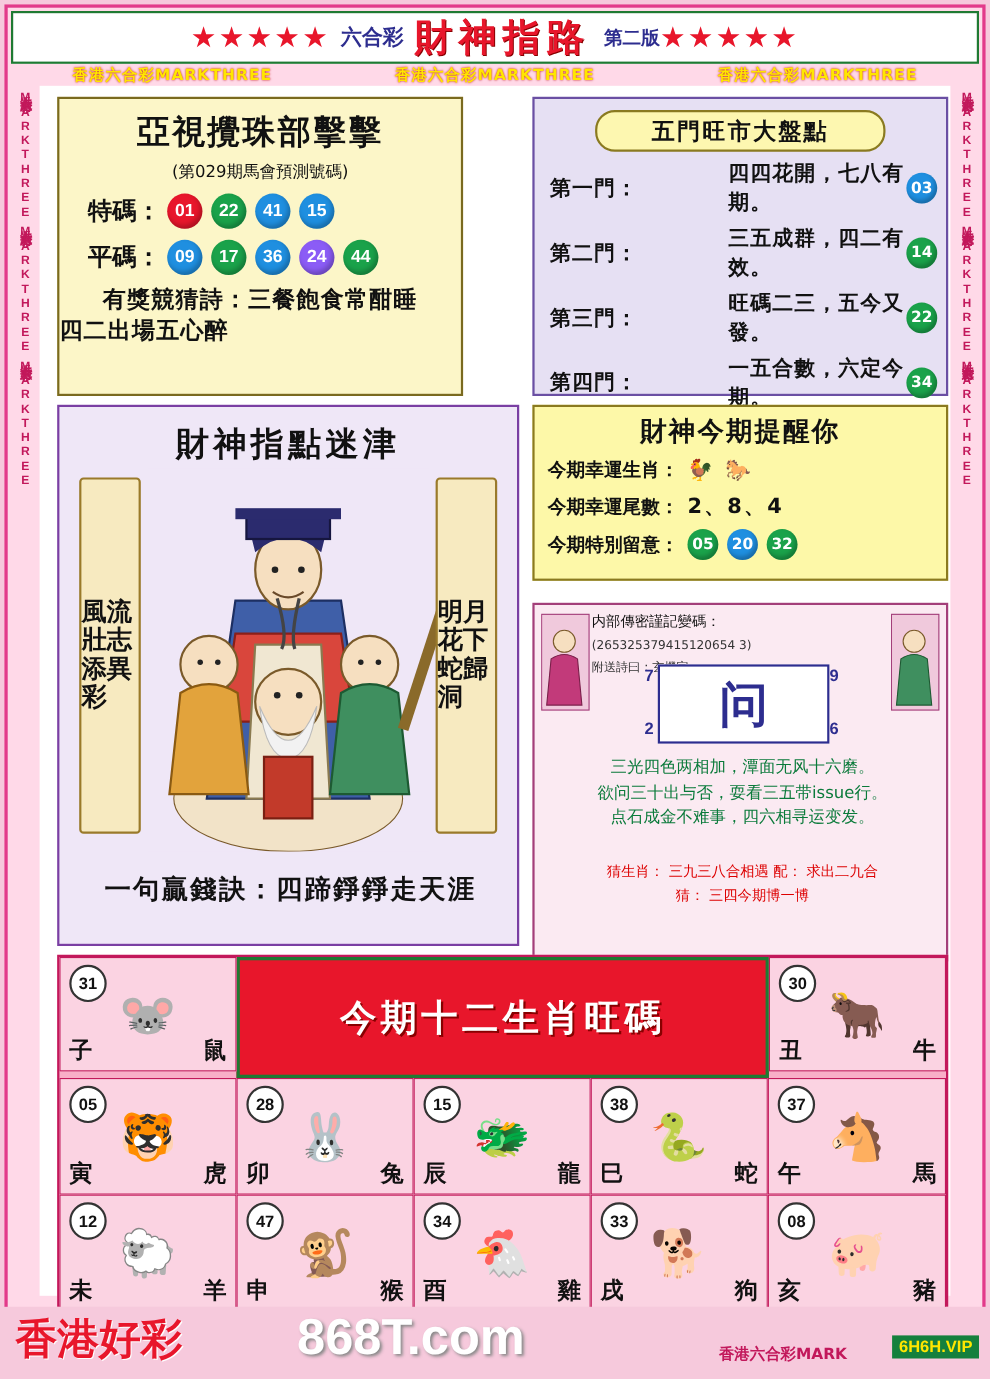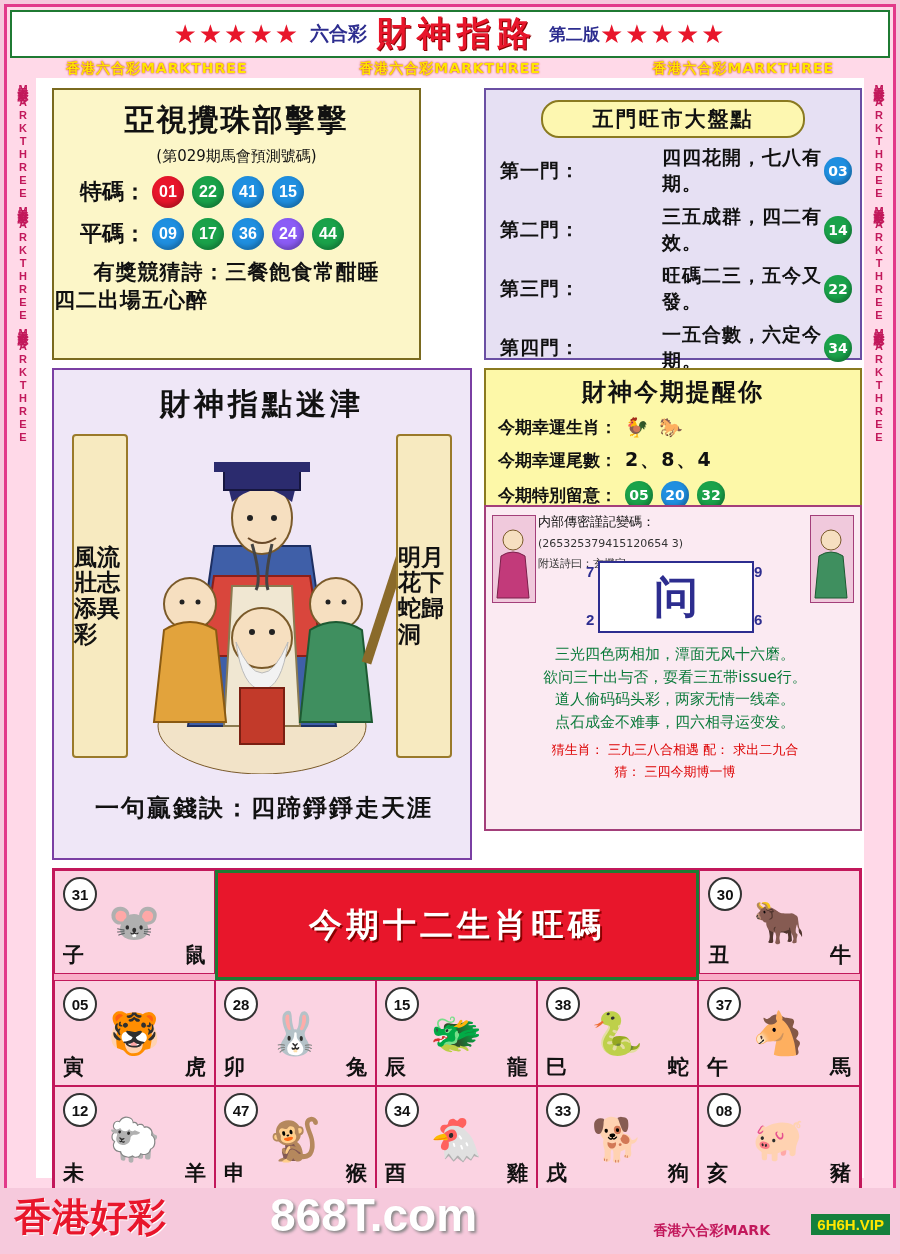--- a/index.html
+++ b/index.html
@@ -51,21 +51,21 @@
   .scroll.left{left:8px;top:8px;height:324px;}
   .scroll.right{right:8px;top:8px;height:324px;}
   .c-foot{position:absolute;left:0;top:422px;width:420px;text-align:center;font-size:24px;font-weight:bold;color:#111;font-family:"DejaVu Sans",sans-serif;letter-spacing:2px;}
   
   #panelD{left:484px;top:368px;width:378px;height:160px;}
   .d-title{text-align:center;font-size:24px;font-weight:bold;color:#111;margin-top:6px;font-family:"DejaVu Sans",sans-serif;letter-spacing:2px;}
   .d-row{display:flex;align-items:center;margin:8px 0 0 12px;font-size:17px;font-weight:bold;color:#111;font-family:"DejaVu Sans",sans-serif;}
   .d-row .lab{margin-right:8px;}
   .d-val{font-size:19px;letter-spacing:2px;}
   
-  #panelE{left:484px;top:505px;width:378px;height:326px;}
+  #panelE{left:484px;top:548px;width:378px;height:326px;}
   .e-card{position:absolute;width:42px;height:86px;top:8px;background:#f0c9dc;border:1px solid #a33f7a;}
   .e-card.l{left:6px;}
   .e-card.r{right:6px;}
   .e-top{margin-left:52px;margin-top:6px;font-size:13px;color:#111;font-family:"DejaVu Sans",sans-serif;}
   .e-code{font-size:11px;color:#333;}
   .e-box{position:absolute;left:112px;top:54px;width:152px;height:68px;border:2px solid #2d2d8f;background:#fff;display:flex;align-items:center;justify-content:center;}
   .e-char{font-size:44px;font-weight:bold;color:#2d2d8f;font-family:"DejaVu Sans",sans-serif;}
   .e-cnr{position:absolute;font-size:15px;color:#2d2d8f;font-weight:bold;}
   .e-poem{position:absolute;left:16px;top:136px;width:346px;text-align:center;color:#0a7a3a;font-size:15px;line-height:1.5;font-family:"DejaVu Sans",sans-serif;}
   .e-red{position:absolute;left:10px;top:232px;width:358px;text-align:center;color:#d00;font-size:13px;line-height:1.7;font-family:"DejaVu Sans",sans-serif;}
@@ -247,21 +247,20 @@
     <div class="e-box">
       <span class="e-char">问</span>
     </div>
     <span class="e-cnr" style="left:100px;top:56px;">7</span>
     <span class="e-cnr" style="left:268px;top:56px;">9</span>
     <span class="e-cnr" style="left:100px;top:104px;">2</span>
     <span class="e-cnr" style="left:268px;top:104px;">6</span>
     <div class="e-poem">
       <div>三光四色两相加，潭面无风十六磨。</div>
       <div>欲问三十出与否，耍看三五带issue行。</div>
-      <div>道人偷码码头彩，两家无情一线牵。</div>
       <div>点石成金不难事，四六相寻运变发。</div>
     </div>
     <div class="e-red">
       <div>
         <span>猜生肖：</span>
         <span>三九三八合相遇</span>
         <span>配： 求出二九合</span>
       </div>
       <div>
         <span>猜：</span>

